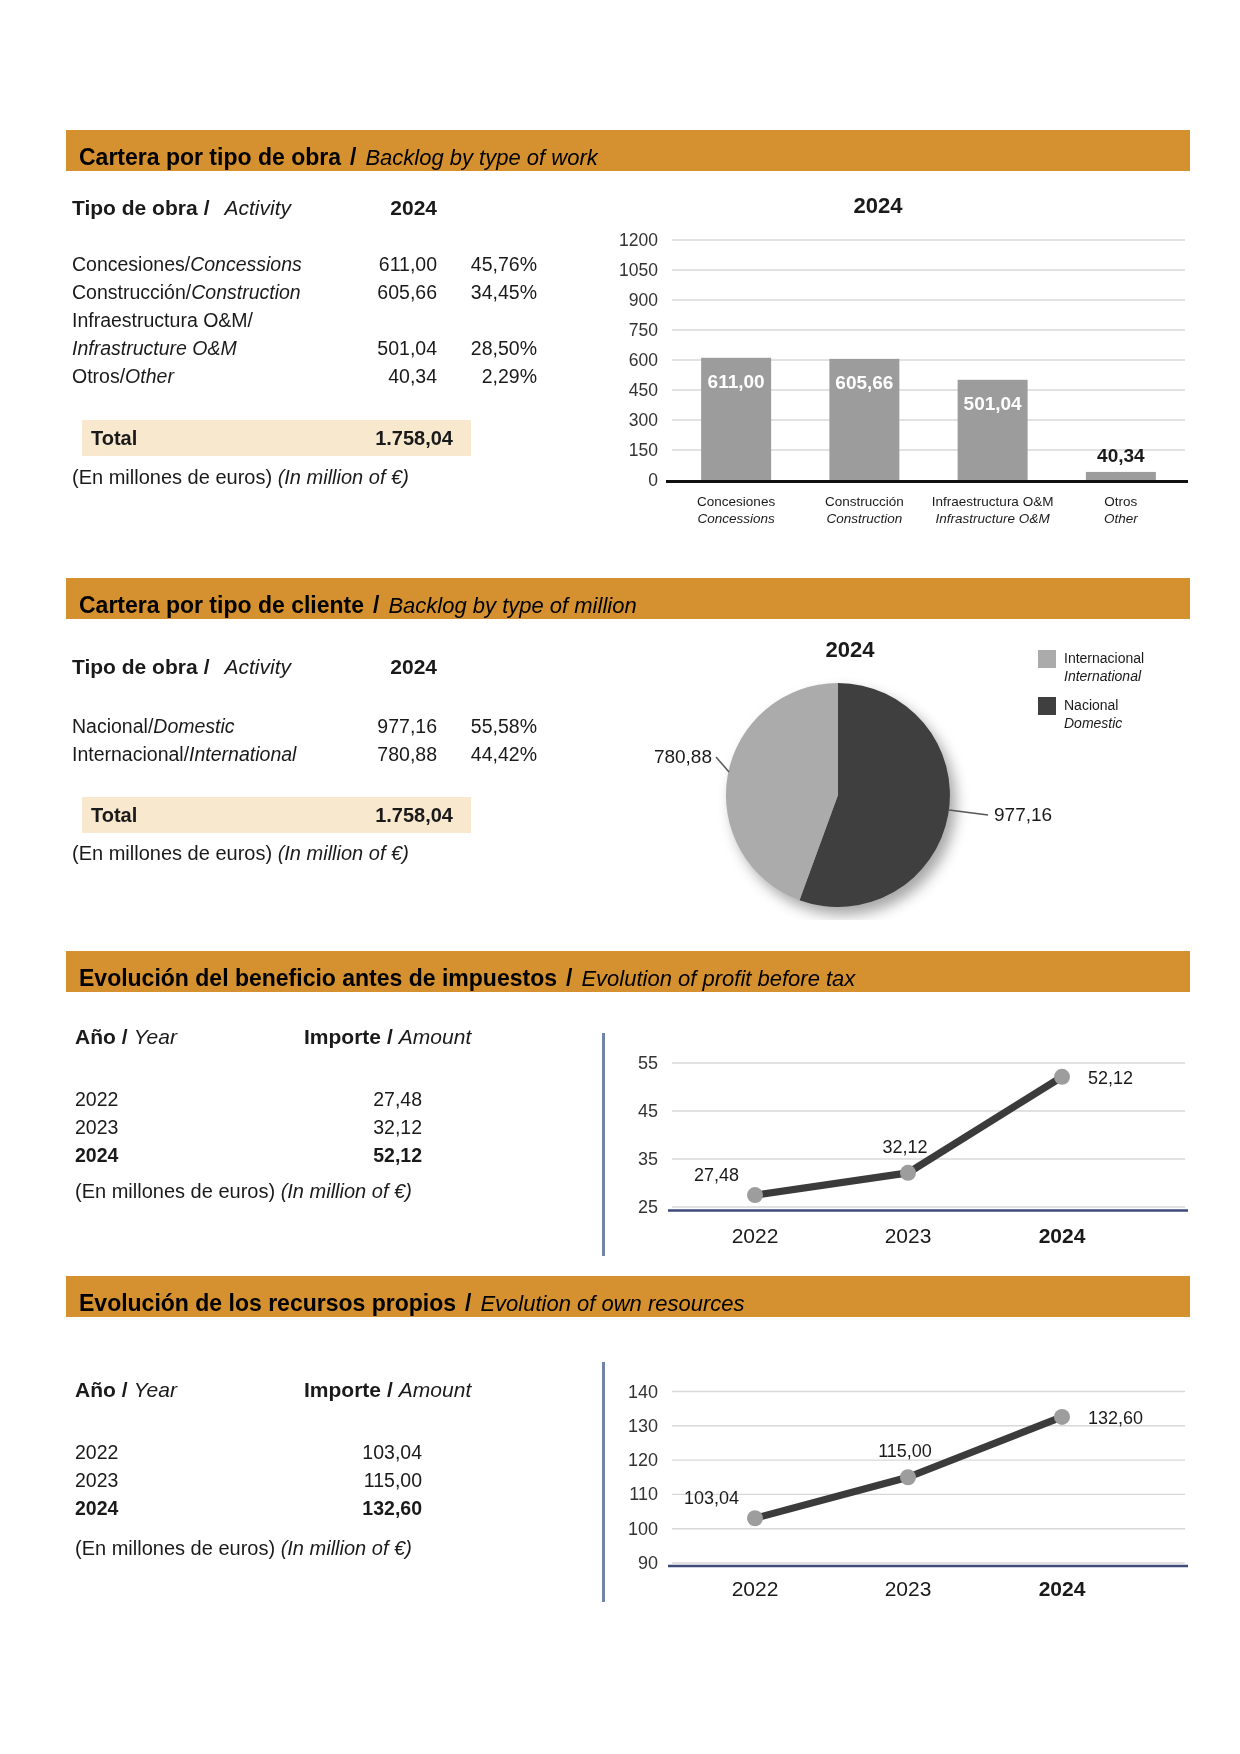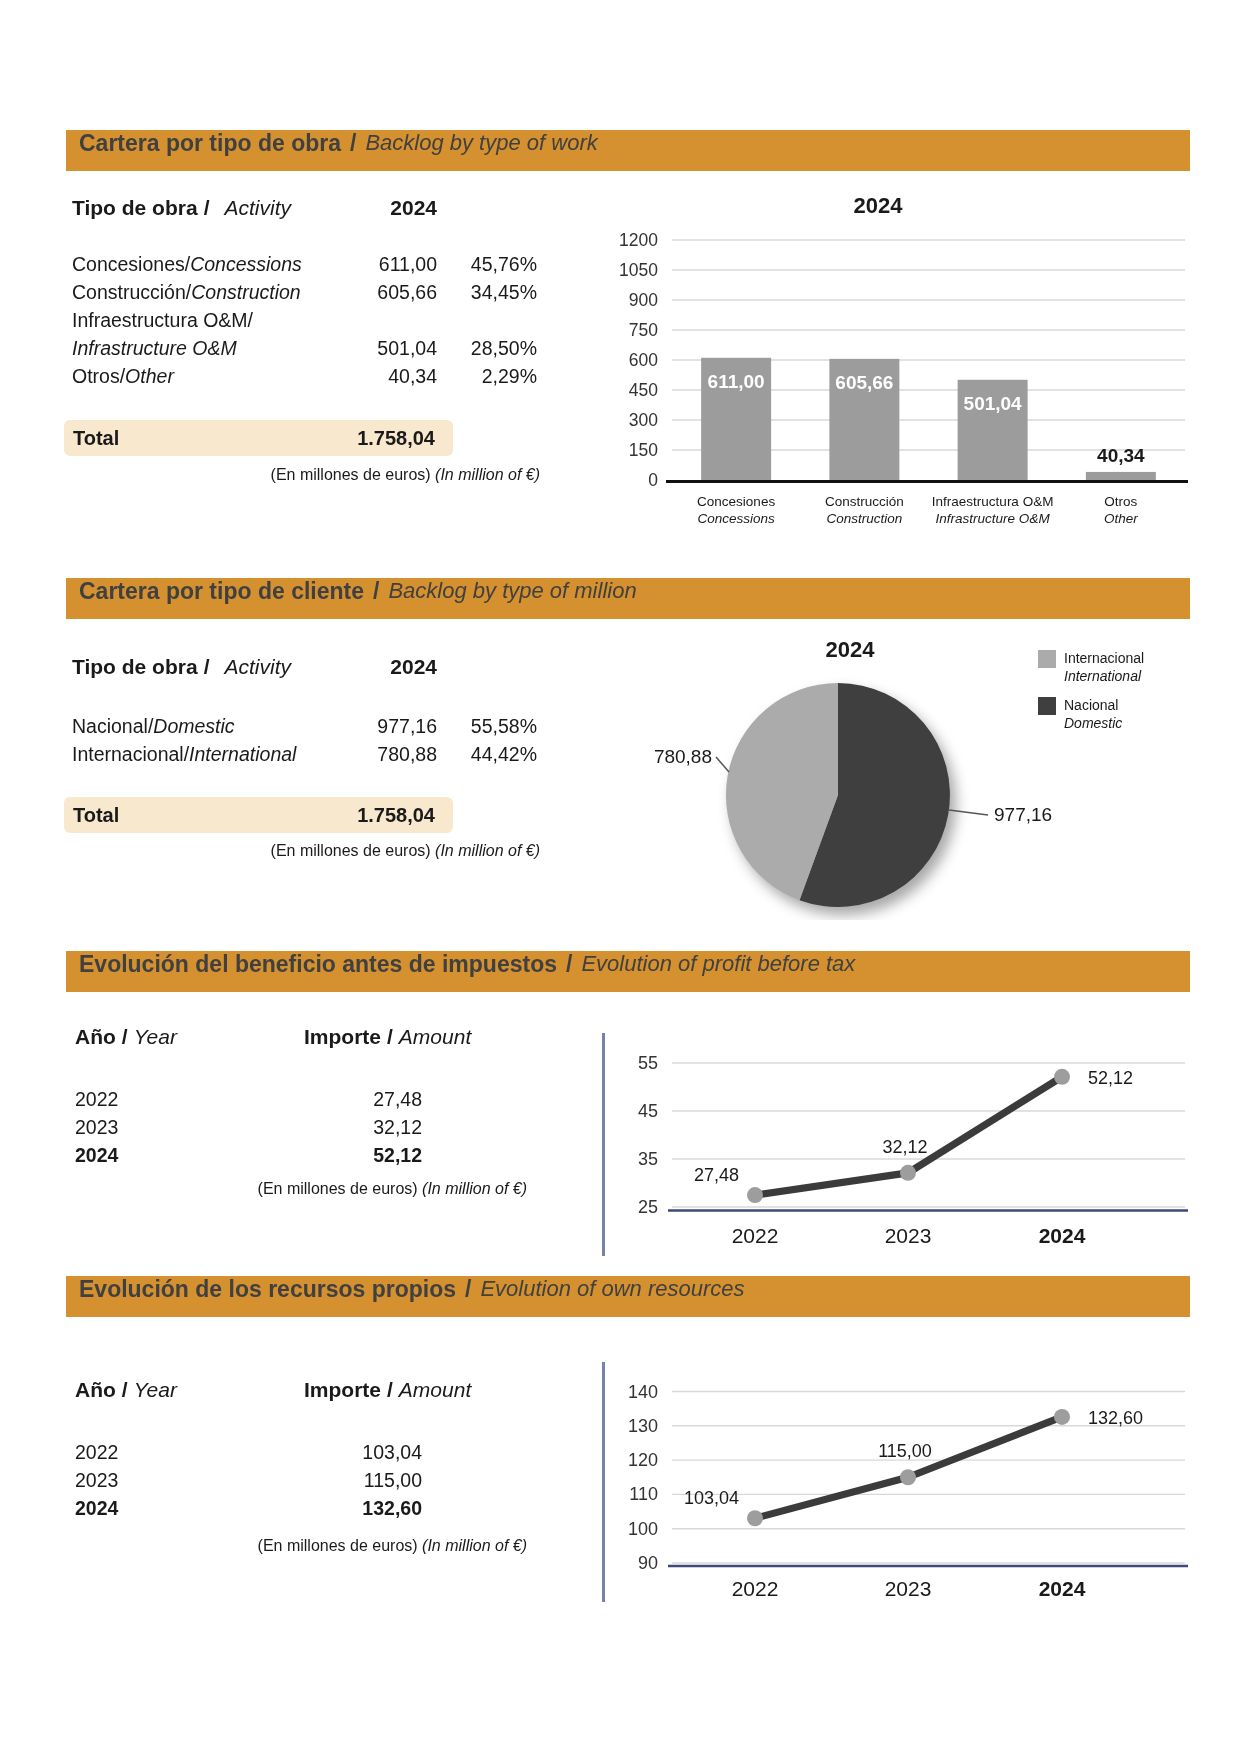--- a/index.html
+++ b/index.html
@@ -1,22 +1,22 @@
 <!DOCTYPE html>
 <html><head>
 <meta charset="utf-8">
 <style>
   html,body{margin:0;padding:0;background:#ffffff;}
   .page{position:relative;width:1240px;height:1754px;background:#fff;
         font-family:"Liberation Sans",sans-serif;color:#1a1a1a;overflow:hidden;}
 
   
   .band{position:absolute;left:66px;width:1124px;height:41px;
-        display:flex;align-items:flex-start;padding-left:13px;box-sizing:border-box;
-        color:#404040;font-size:23px;white-space:nowrap;}
+        display:flex;align-items:flex-end;padding-left:13px;box-sizing:border-box;
+        color:#000000;font-size:23px;white-space:nowrap;}
   .band .es{font-weight:700;}
   .band .sep{font-weight:700;margin:0 9px;}
   .band .en{font-style:italic;font-weight:400;font-size:22px;}
 
   .it{font-style:italic;}
 
   
   .thead{position:absolute;left:72px;width:465px;font-size:21px;white-space:nowrap;}
   .thead .t-es{font-weight:700;}
   .thead .sep{font-weight:700;margin:0 6px;}
@@ -24,26 +24,26 @@
   .thead .year-col{position:absolute;left:265px;width:100px;text-align:right;font-weight:700;}
 
   .rows{position:absolute;left:72px;width:465px;font-size:19.5px;}
   .trow{display:flex;line-height:28px;}
   .cell-label{flex:1;white-space:nowrap;}
   .cell-val{width:100px;text-align:right;}
   .cell-pct{width:100px;text-align:right;}
   .trow.two-line{line-height:28px;}
   .trow.two-line .cell-val,.trow.two-line .cell-pct{align-self:flex-end;}
 
-  .total-row{position:absolute;left:64px;width:389px;height:36px;
-             display:flex;align-items:center;font-size:20px;font-weight:700;border-radius:6px;}
+  .total-row{position:absolute;left:82px;width:389px;height:36px;
+             display:flex;align-items:center;font-size:20px;font-weight:700;}
   .total-row .total-label{padding-left:9px;}
   .total-row .total-value{position:absolute;right:18px;}
 
-  .note{position:absolute;font-size:16px;text-align:right;white-space:nowrap;}
+  .note{position:absolute;font-size:20px;text-align:left;white-space:nowrap;}
 
   
   .thead2{position:absolute;left:75px;width:452px;font-size:21px;white-space:nowrap;}
   .thead2 .c1{font-weight:700;}
   .thead2 .sep{font-weight:700;margin:0 6px;}
   .thead2 .c2{position:absolute;left:229px;}
   .rows2{position:absolute;left:75px;width:347px;font-size:19.5px;}
   .trow2{display:flex;line-height:28px;}
   .trow2 .cell-year{width:130px;}
   .trow2 .cell-amt{flex:1;text-align:right;}

